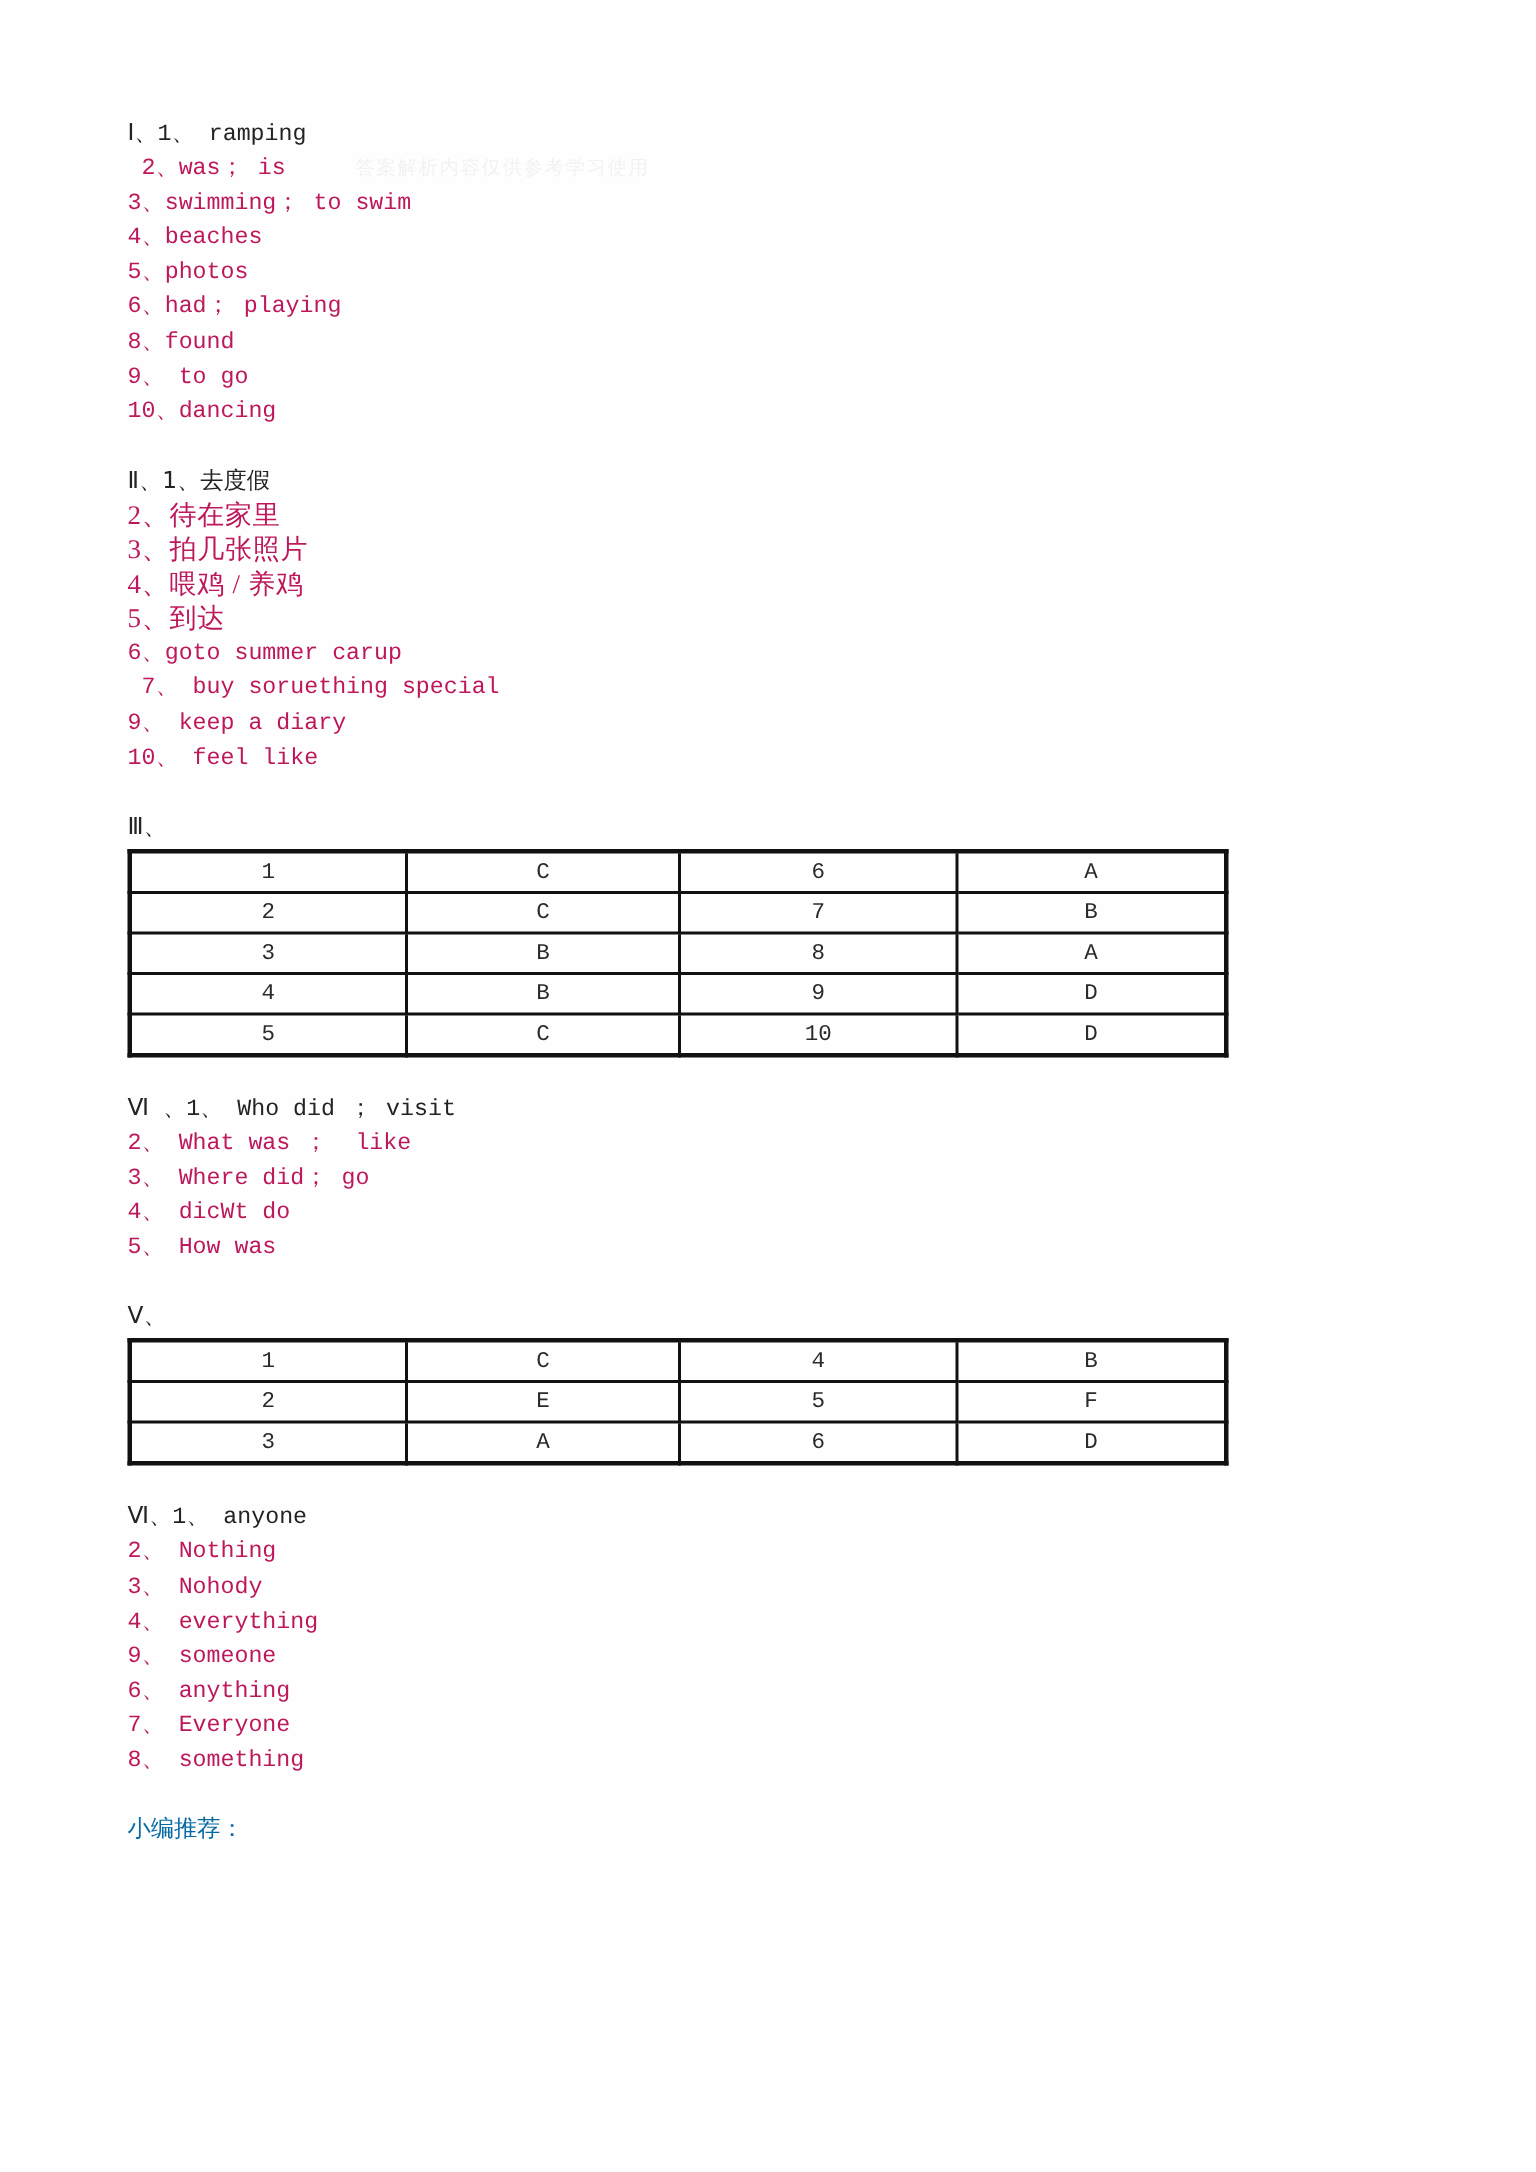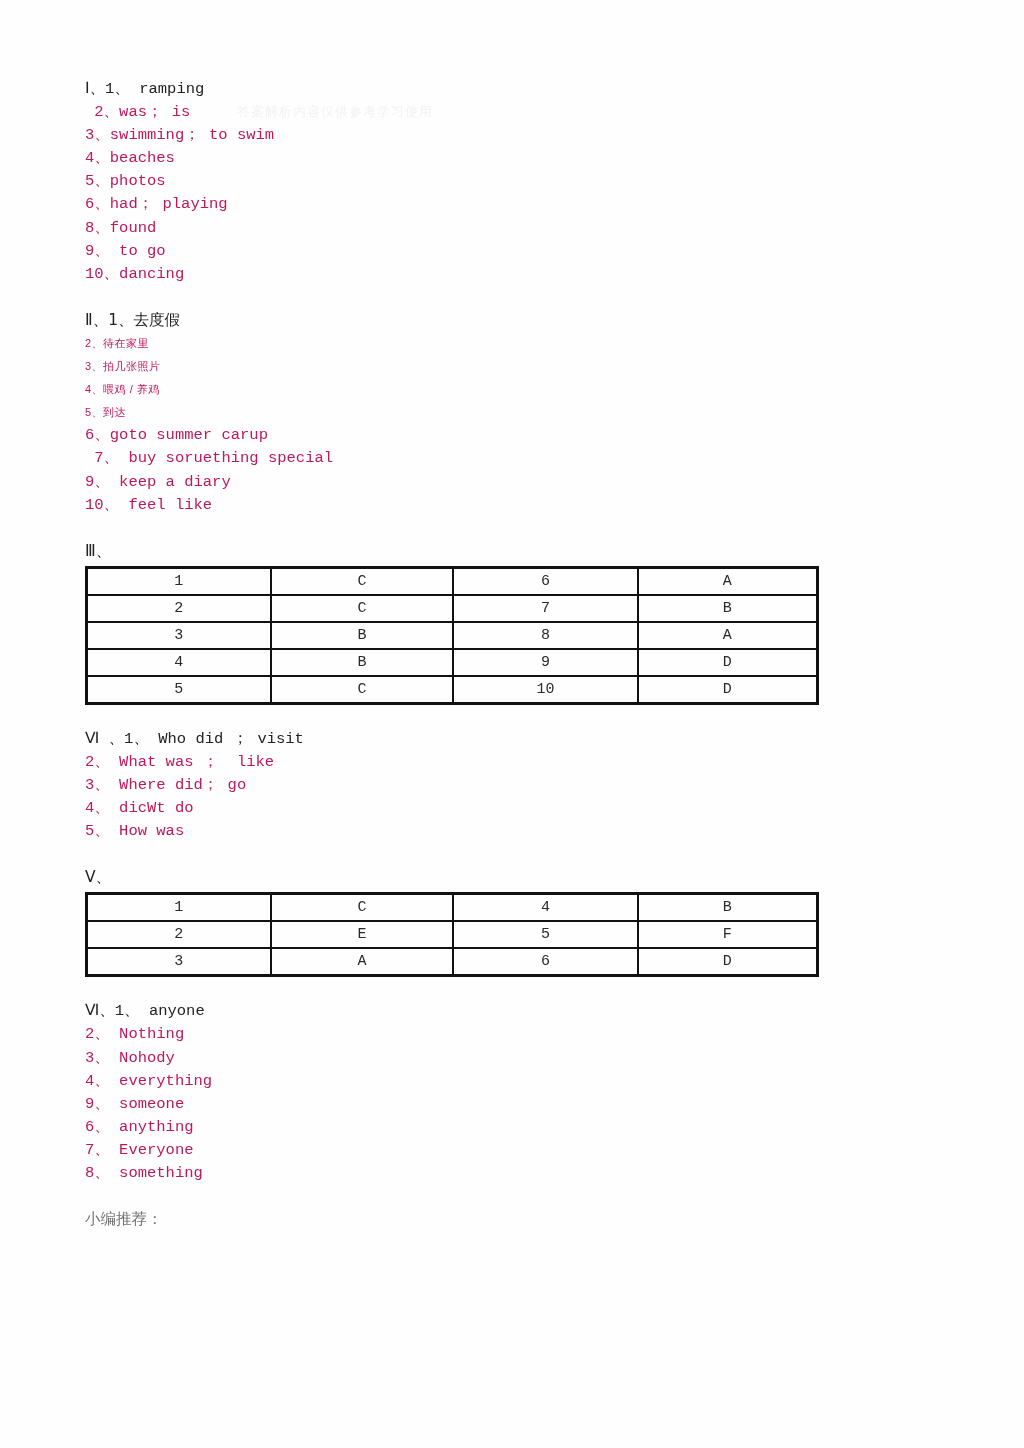--- a/index.html
+++ b/index.html
@@ -48,22 +48,22 @@
   }
 
   
   .ans-line {
     font-size: 15.5px;
     line-height: 23.1px;
     white-space: pre;
     color: #be185d;
   }
   .ans-line.cn {
-    font-family: Liberation Sans, sans-serif;
-    font-size: 11px;
+    font-family: Liberation Serif, serif;
+    font-size: 18px;
     letter-spacing: 0.5px;
   }
 
   .sec-head {
     font-size: 15.5px;
     line-height: 23.1px;
     white-space: pre;
     color: #232323;
   }
   .sec-head.cn {
@@ -94,21 +94,21 @@
   table.ans-table col.c2 { width: 25.0%; }
   table.ans-table col.c3 { width: 25.2%; }
   table.ans-table col.c4 { width: 24.6%; }
 
   .table-wrap { margin-top: 3px; margin-bottom: 0; }
 
   .footer-note {
     font-family: "DejaVu Sans", "Liberation Sans", sans-serif;
     font-size: 15.5px;
     line-height: 23.1px;
-    color: #737373;
+    color: #0369a1;
     white-space: pre;
   }
 </style>
 </head>
 <body>
 
 <div class="page">
 
   <div class="watermark">答案解析内容仅供参考学习使用</div>
 

